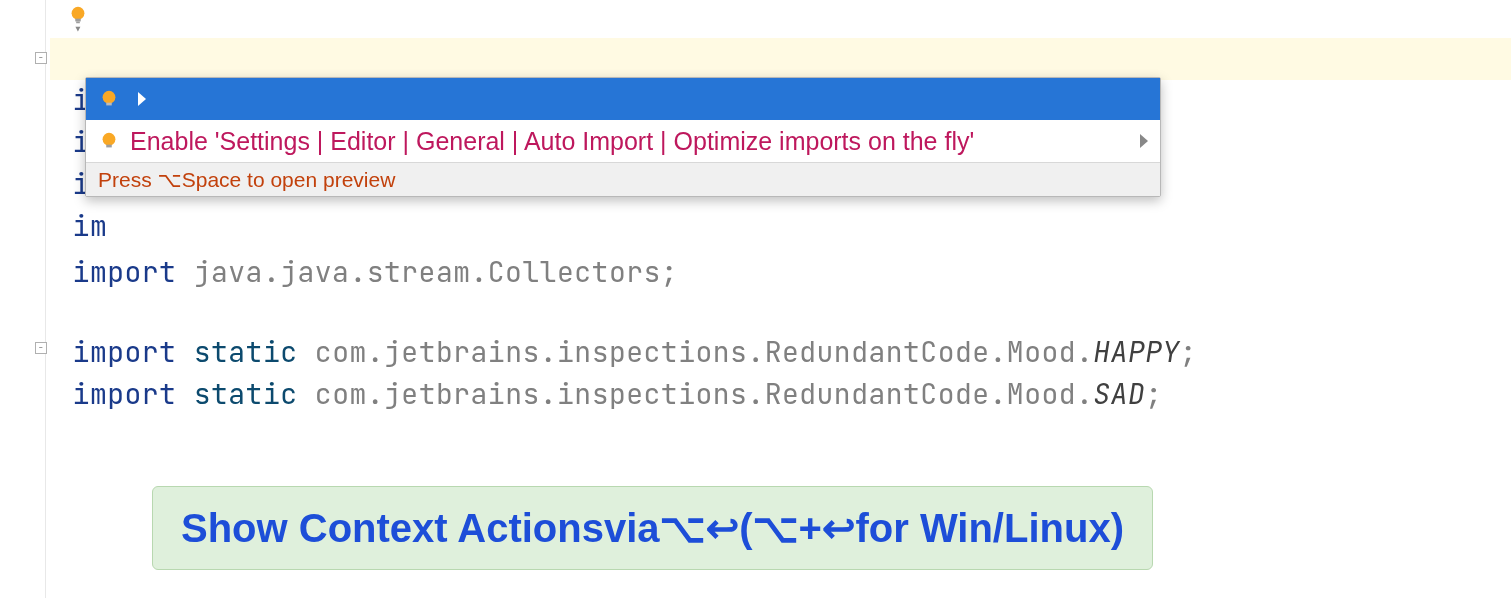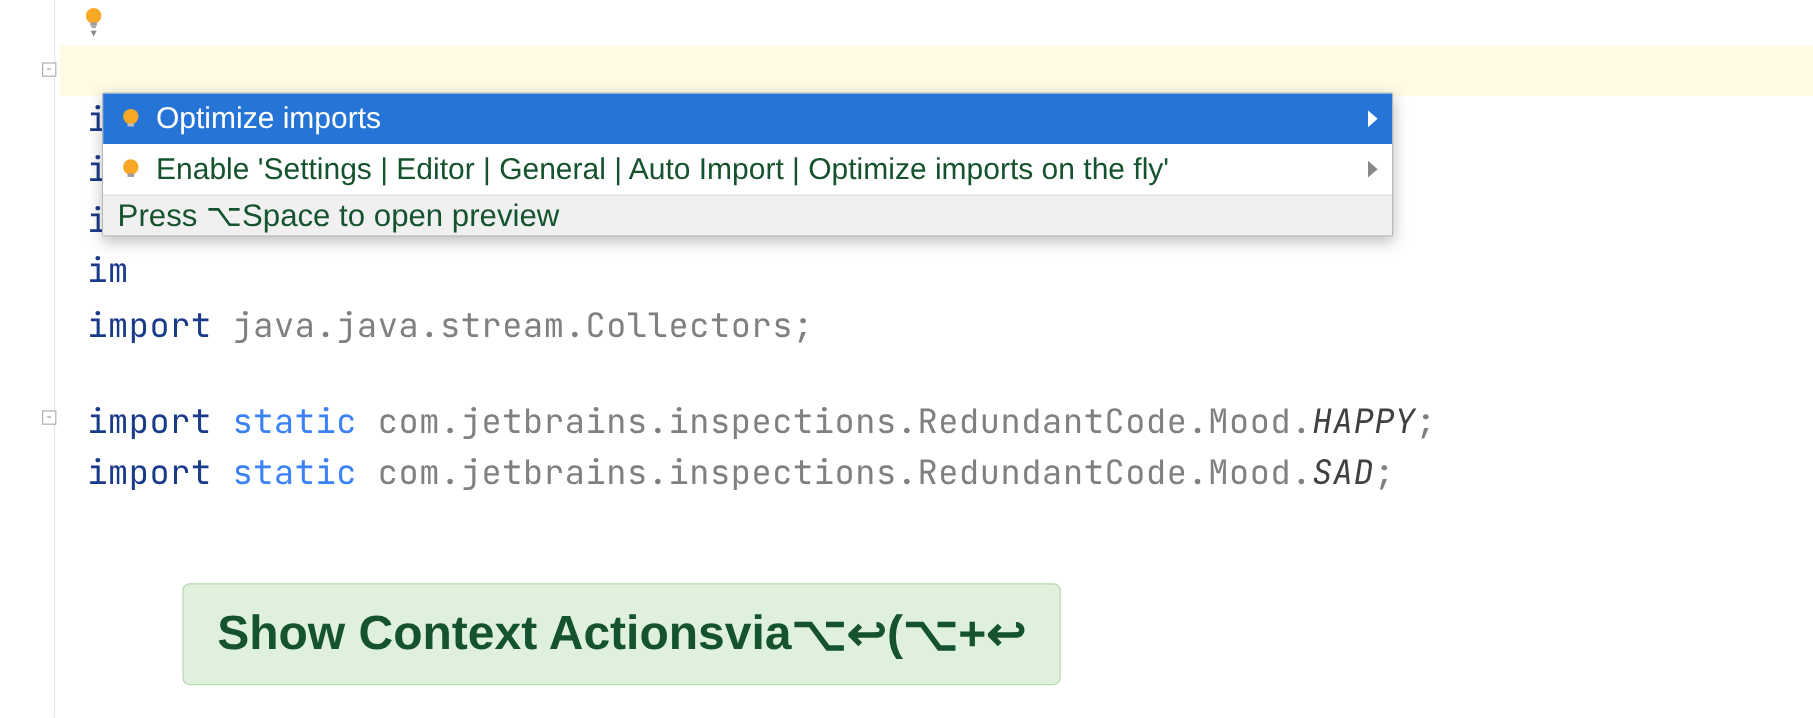--- a/index.html
+++ b/index.html
@@ -94,21 +94,21 @@
       white-space: pre;
       font-family: "JetBrains Mono", "Menlo", "Consolas", monospace;
       letter-spacing: 0.5px;
     }
     
     .kw-import {
       color: #1a3a8a;
     }
     
     .kw-static {
-      color: #3b82f6;
+      color: #0c4a6e;
     }
     
     .enum-val {
       color: #404040;
       font-style: italic;
     }
     
     .pkg {
       color: #808080;
     }
@@ -138,21 +138,21 @@
       position: relative;
     }
     
     .popup-item.selected {
       background: #2675d6;
       color: #ffffff;
     }
     
     .popup-item:not(.selected) {
       background: #ffffff;
-      color: #14532d;
+      color: #be185d;
     }
     
     .popup-item .item-icon {
       width: 22px;
       height: 22px;
       margin-right: 10px;
       flex-shrink: 0;
     }
     
     .popup-item .item-label {
@@ -175,35 +175,35 @@
       border-left: 8px solid #888;
     }
     
     .popup-footer {
       height: 34px;
       background: #f0f0f0;
       border-top: 1px solid #d8d8d8;
       display: flex;
       align-items: center;
       padding: 0 12px;
-      font-size: 26px;
-      color: #14532d;
+      font-size: 21px;
+      color: #c2410c;
     }
     
     .tip-banner {
       position: absolute;
       left: 152px;
       top: 486px;
       background: #dff0dc;
       border: 1px solid #b8d8b0;
       border-radius: 6px;
       padding: 18px 28px;
       font-family: -apple-system, "Helvetica Neue", "Segoe UI", sans-serif;
       font-size: 40px;
-      color: #14532d;
+      color: #1d4ed8;
       display: flex;
       align-items: center;
       white-space: nowrap;
     }
     
     .tip-banner .bold {
       font-weight: 700;
     }
     
     .tip-banner .reg {
@@ -267,21 +267,20 @@
 <div class="code-line" style="top:338px">
   <span class="kw-import">import</span><span class="kw-static"> static</span><span class="pkg"> com.jetbrains.inspections.RedundantCode.Mood.</span><span class="enum-val">SAD</span><span class="semicolon">;</span>
 </div>
 
 <div class="popup">
   <div class="popup-item selected">
     <svg class="item-icon" viewBox="0 0 24 24">
       <circle cx="12" cy="10" r="7" fill="#f9a825"></circle>
       <rect x="9" y="16" width="6" height="3" fill="#bbb"></rect>
     </svg>
-    <span class="item-label">Optimize imports</span>
     <span class="arrow"></span>
   </div>
   <div class="popup-item">
     <svg class="item-icon" viewBox="0 0 24 24">
       <circle cx="12" cy="10" r="7" fill="#f9a825"></circle>
       <rect x="9" y="16" width="6" height="3" fill="#9e9e9e"></rect>
     </svg>
     <span class="item-label">Enable 'Settings | Editor | General | Auto Import | Optimize imports on the fly'</span>
     <span class="arrow"></span>
   </div>
@@ -289,13 +288,14 @@
     <span>Press ⌥Space to open preview</span>
   </div>
 </div>
 
 <div class="tip-banner">
   <span class="bold">Show Context Actions</span>
   <span class="reg"> via </span>
   <span class="reg key-symbol">⌥↩</span>
   <span class="reg"> (</span>
   <span class="reg key-symbol">⌥+↩</span>
+  <span class="reg"> for Win/Linux)</span>
 </div>
 
 </body></html>

